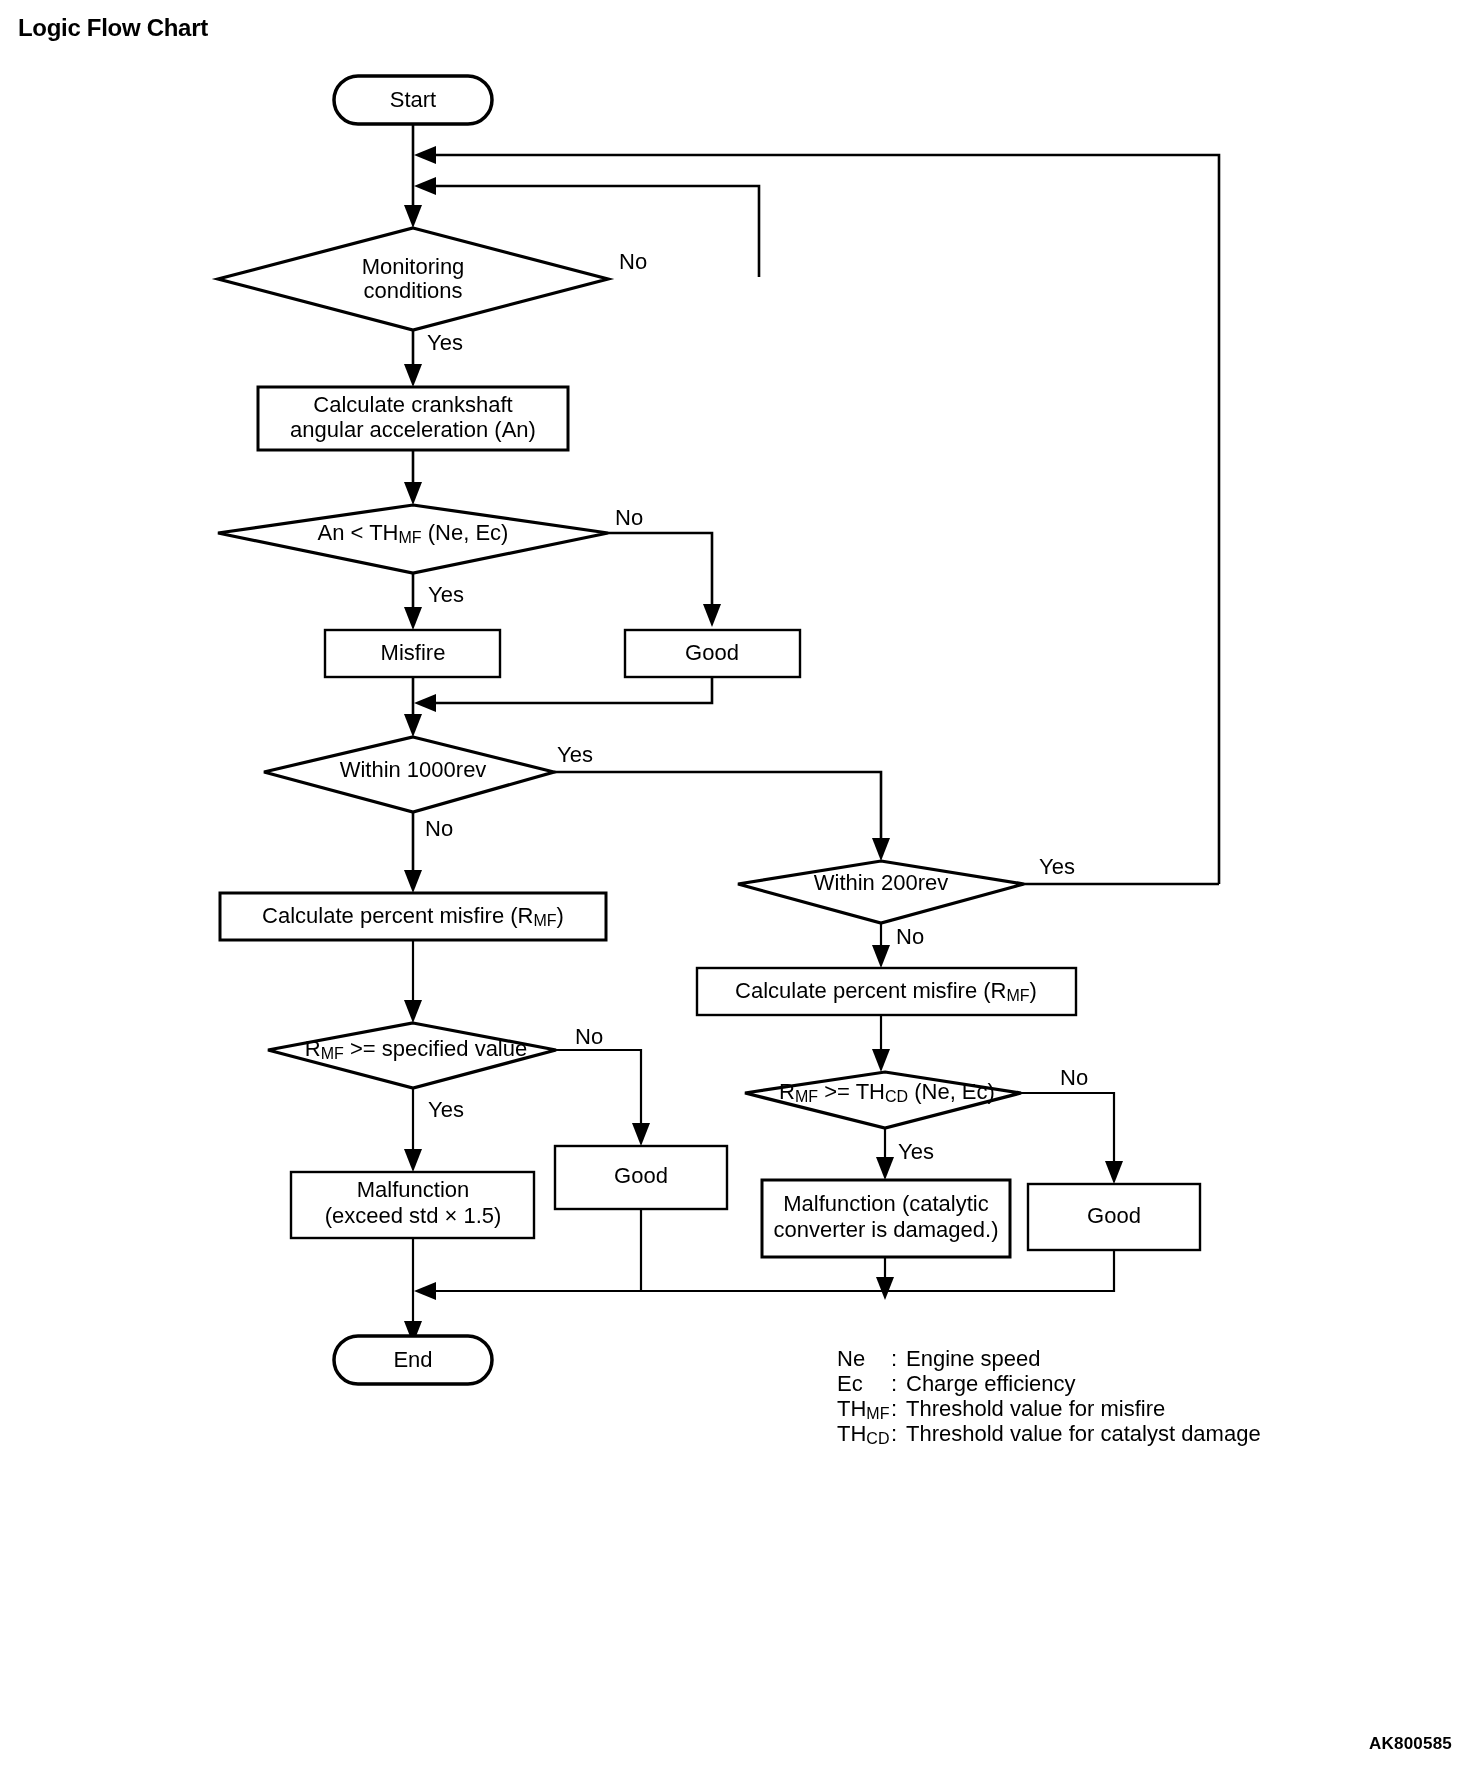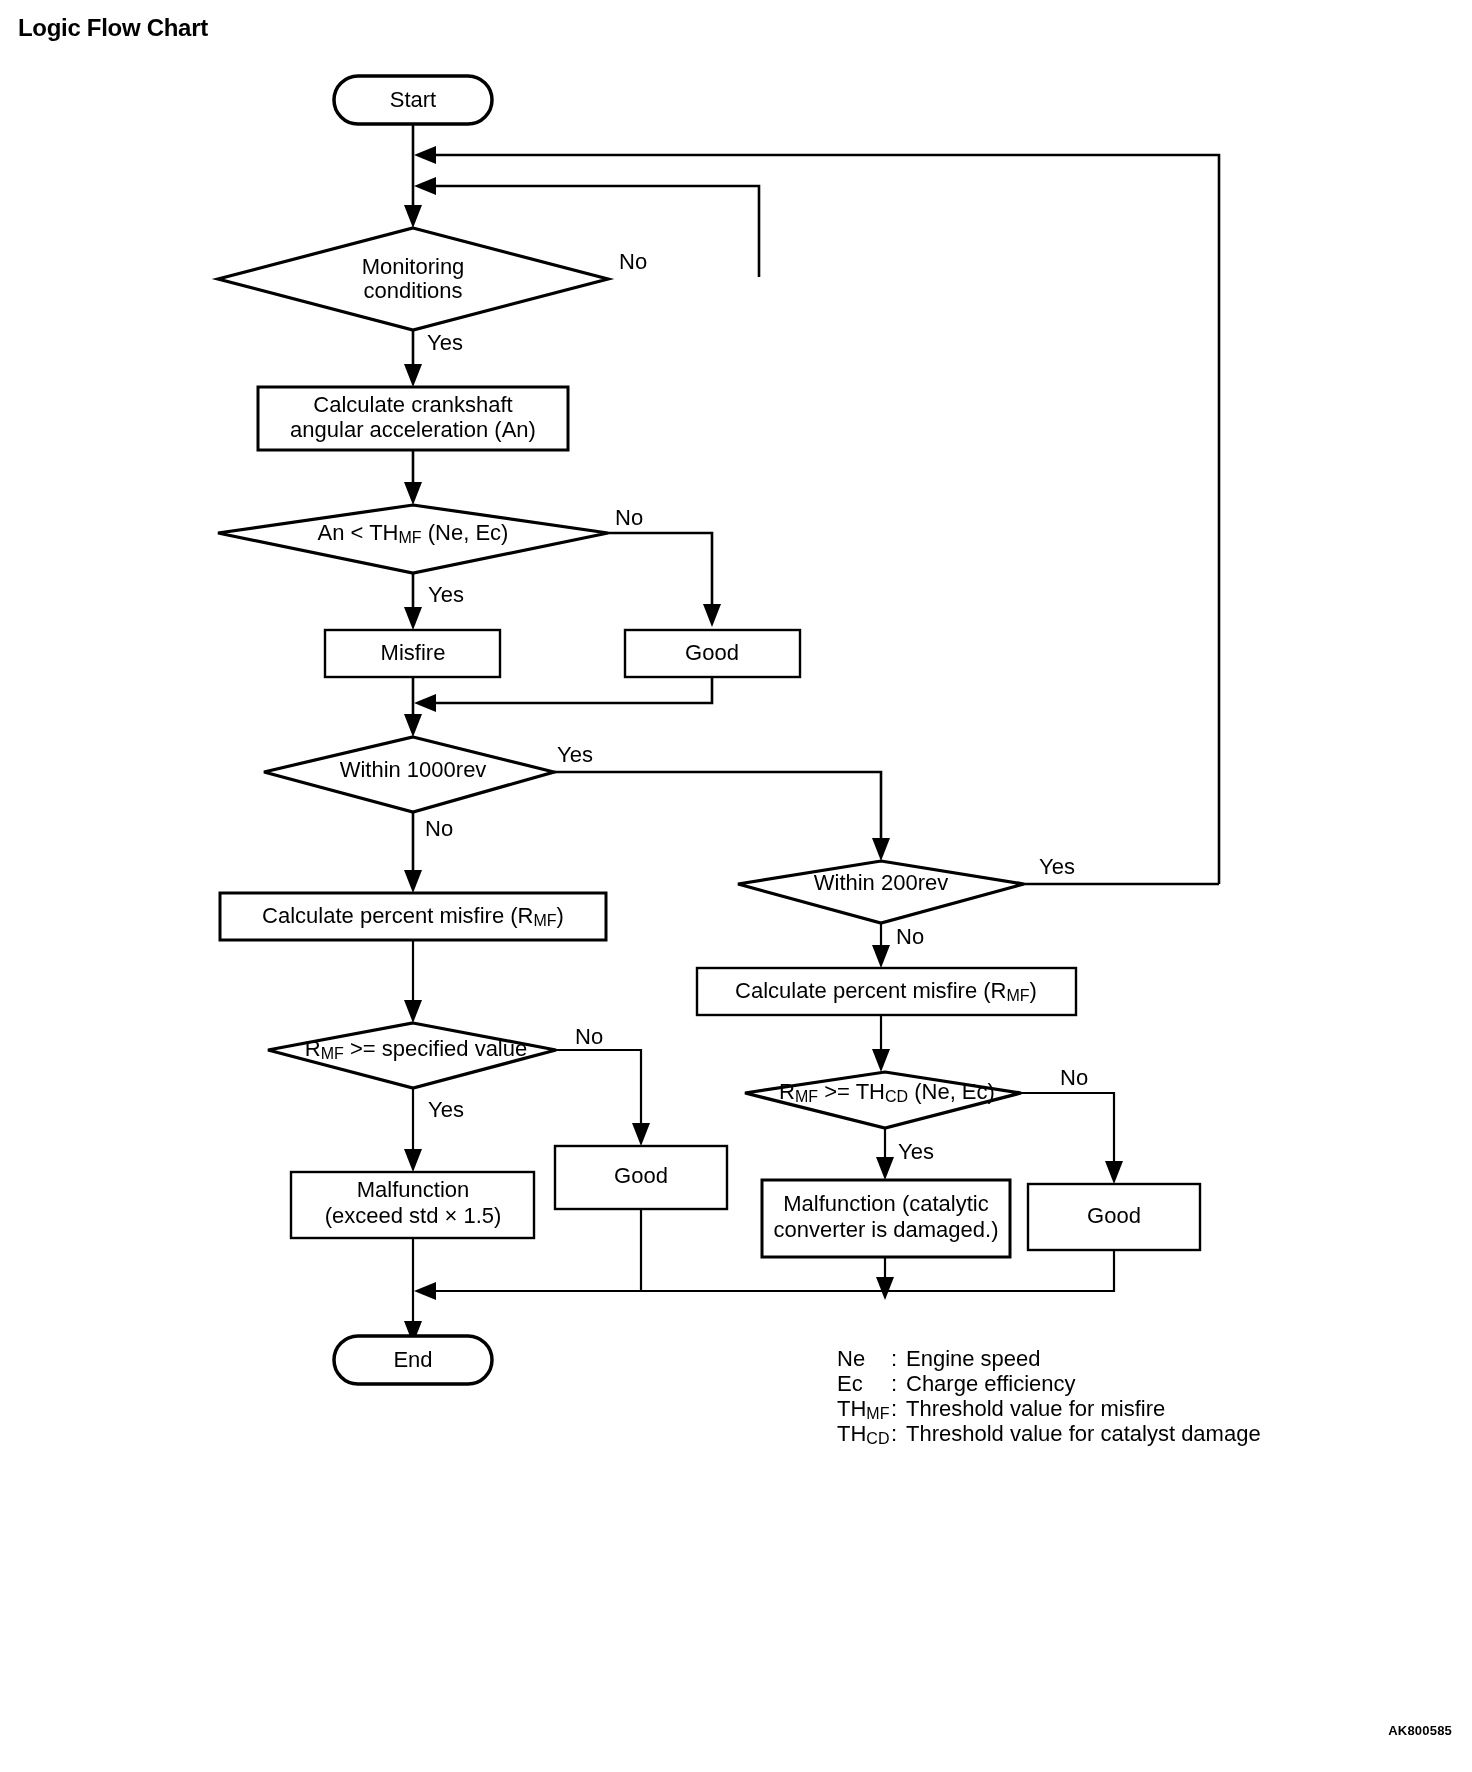--- a/index.html
+++ b/index.html
@@ -89,22 +89,22 @@
   .legend-val {
     font-family: "Liberation Sans", sans-serif;
     font-size: 22px;
     fill: #000000;
     text-anchor: start;
     dominant-baseline: middle;
   }
   #figure-code {
     position: absolute;
     right: 20px;
-    bottom: 34px;
-    font-size: 13px;
+    bottom: 18px;
+    font-size: 17px;
     font-weight: bold;
     letter-spacing: 0.2px;
     margin-left: 28px;
   }
 </style>
 </head>
 <body>
 
 <div id="page-title">Logic Flow Chart</div>
 

